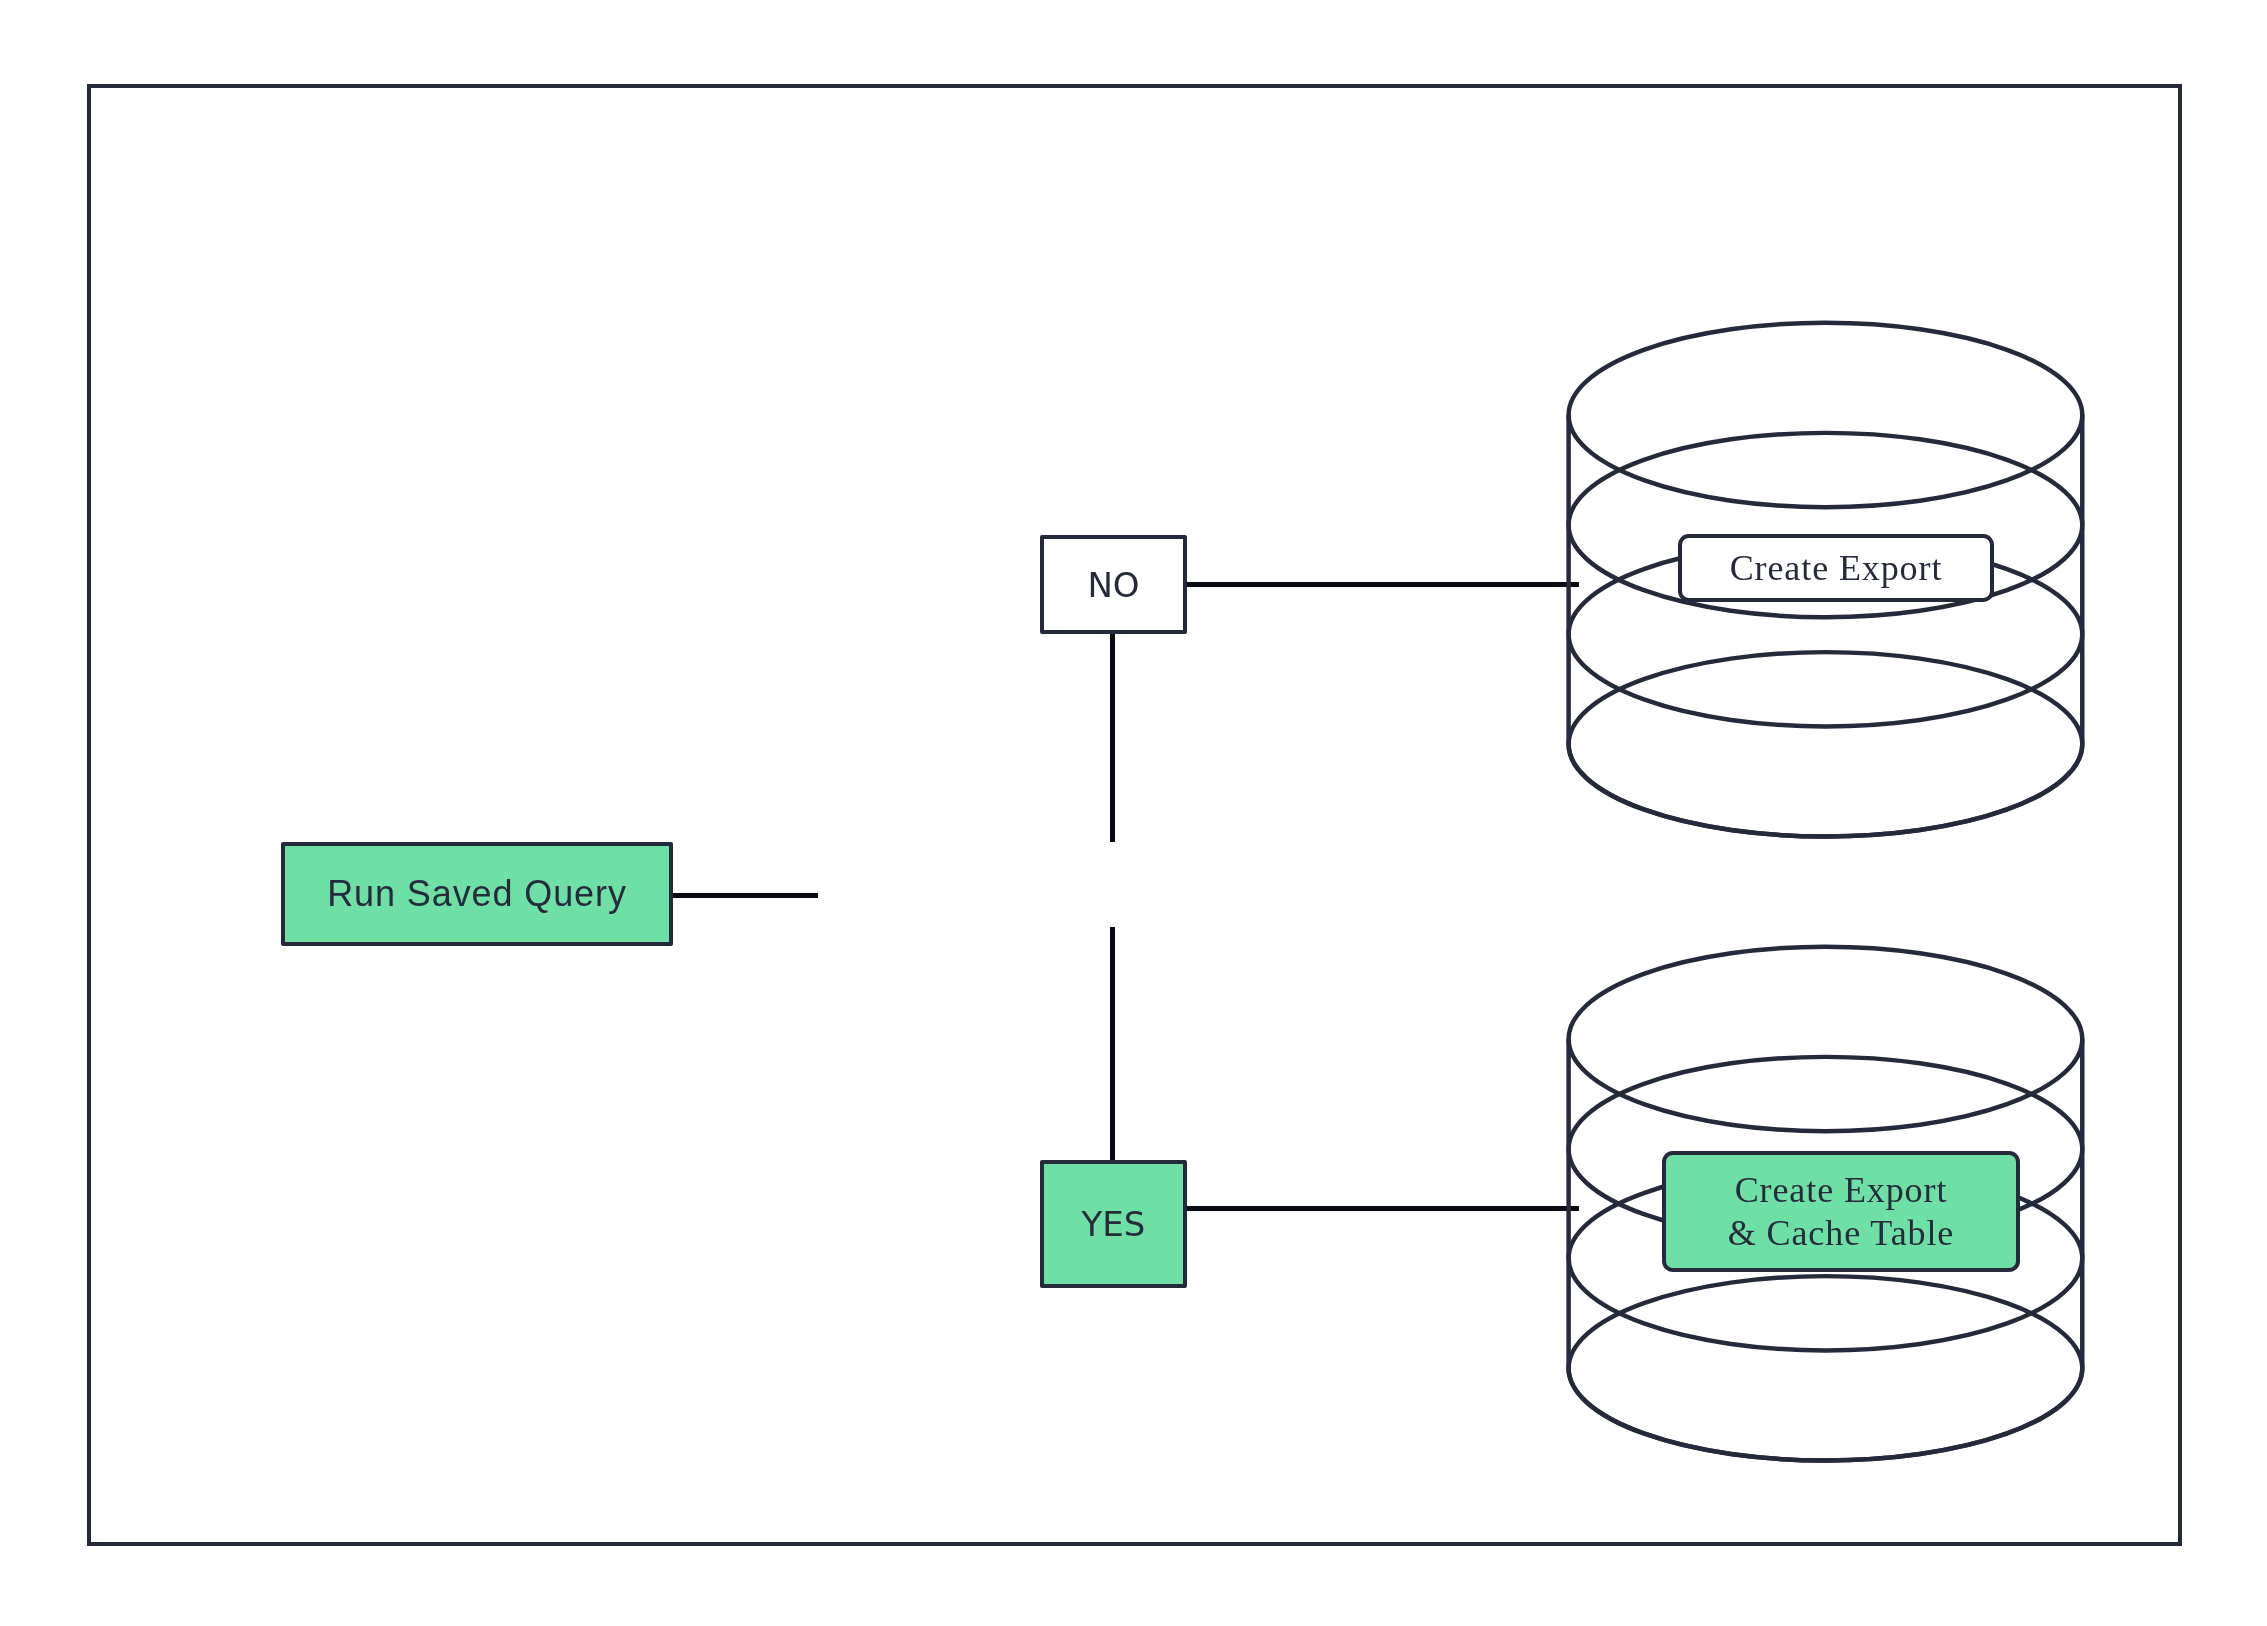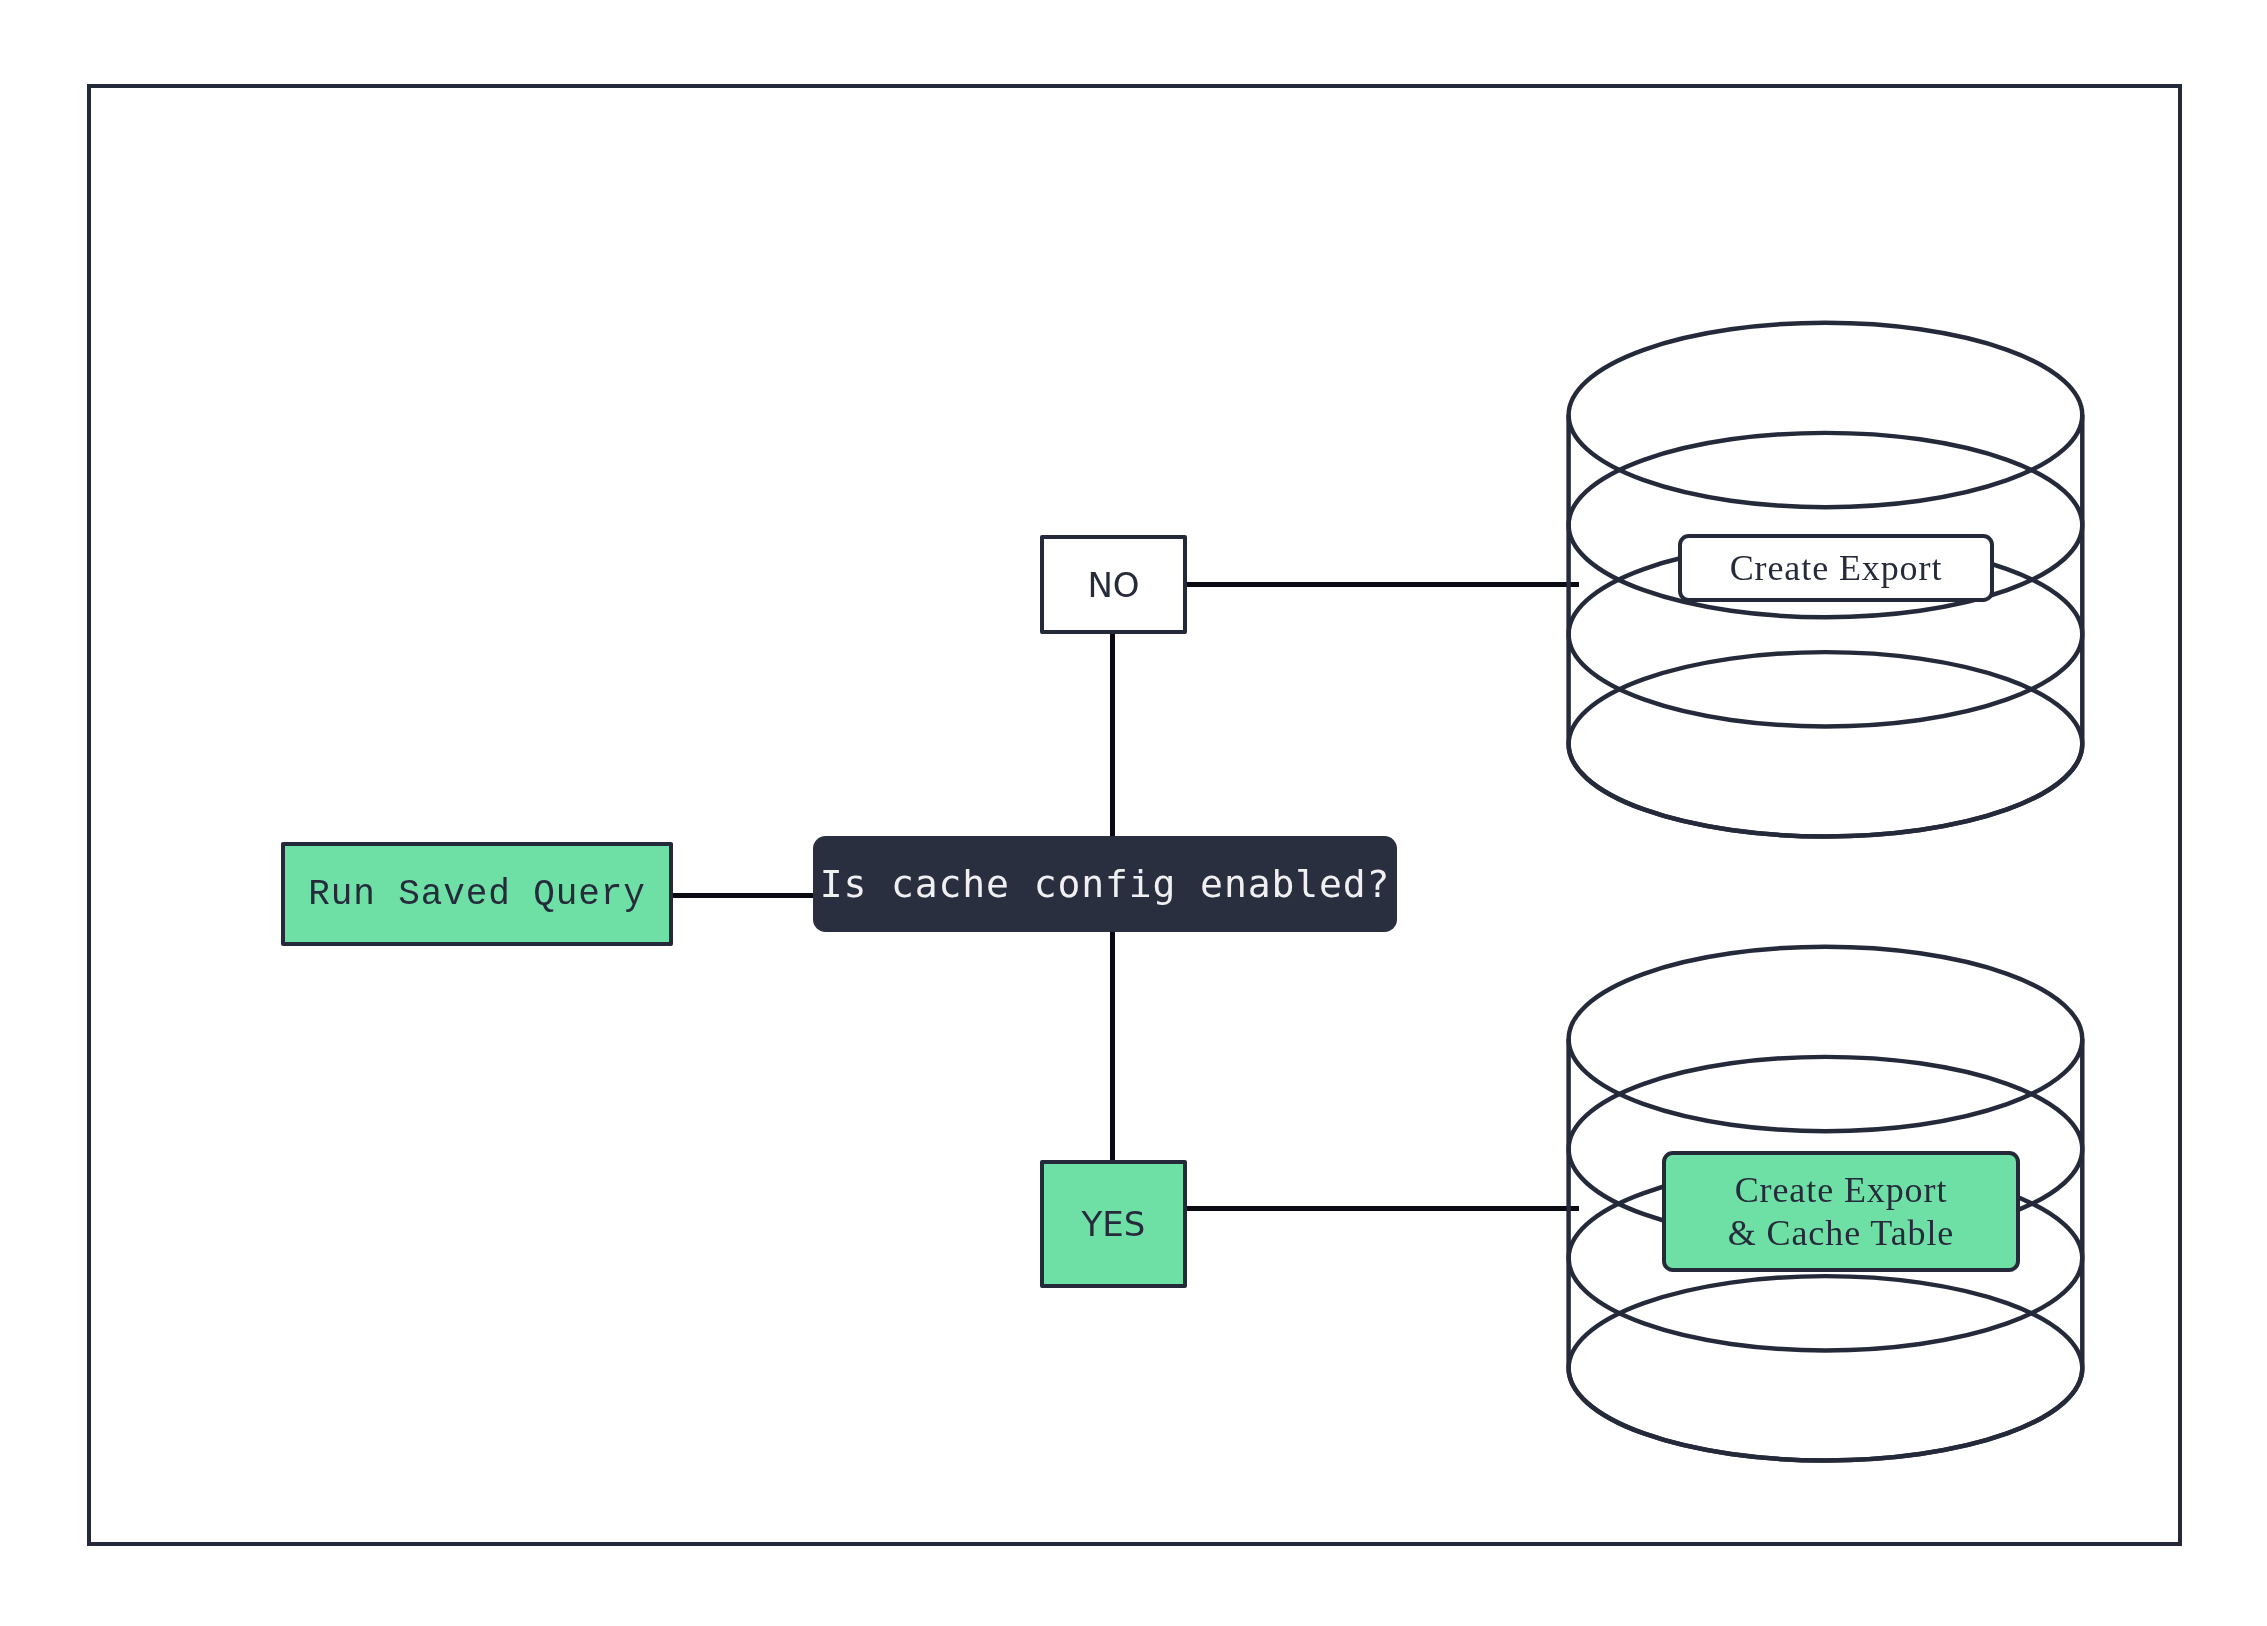--- a/index.html
+++ b/index.html
@@ -71,21 +71,21 @@
     box-sizing: border-box;
     border: 4.5px solid #252a3a;
     border-radius: 2px;
     display: flex;
     align-items: center;
     justify-content: center;
     text-align: center;
     color: #262b3b;
   }
   .node-mono {
-    font-family: Liberation Mono, monospace;
+    font-family: Liberation Sans, sans-serif;
     font-size: 36px;
     letter-spacing: 0.9px;
   }
   .node-sans {
     font-family: "DejaVu Sans", sans-serif;
     font-size: 34px;
     font-weight: normal;
   }
   .fill-green { background: #6ee0a5; }
   .fill-white { background: #ffffff; }
@@ -150,23 +150,20 @@
   <div class="edge edge-v" style="left:1110px; top:927px; width:5.4px; height:273px;"></div>
 
   <div class="edge edge-h" style="left:1185px; top:582px; width:394px;"></div>
 
   <div class="edge edge-h" style="left:1185px; top:1206px; width:394px;"></div>
 
   <div class="node node-mono fill-green" style="left:281px; top:842px; width:392px; height:104px;">
     <span>Run Saved Query</span>
   </div>
 
-  <div class="decision">
-    <span>Is cache config enabled?</span>
-  </div>
 
   <div class="node node-sans fill-white" style="left:1040px; top:535px; width:147px; height:99px;">
     <span>NO</span>
   </div>
 
   <div class="node node-sans fill-green" style="left:1040px; top:1160px; width:147px; height:128px;">
     <span>YES</span>
   </div>
 
   <div class="cylinder" style="left:1565px; top:321px; width:537px; height:528px;">

